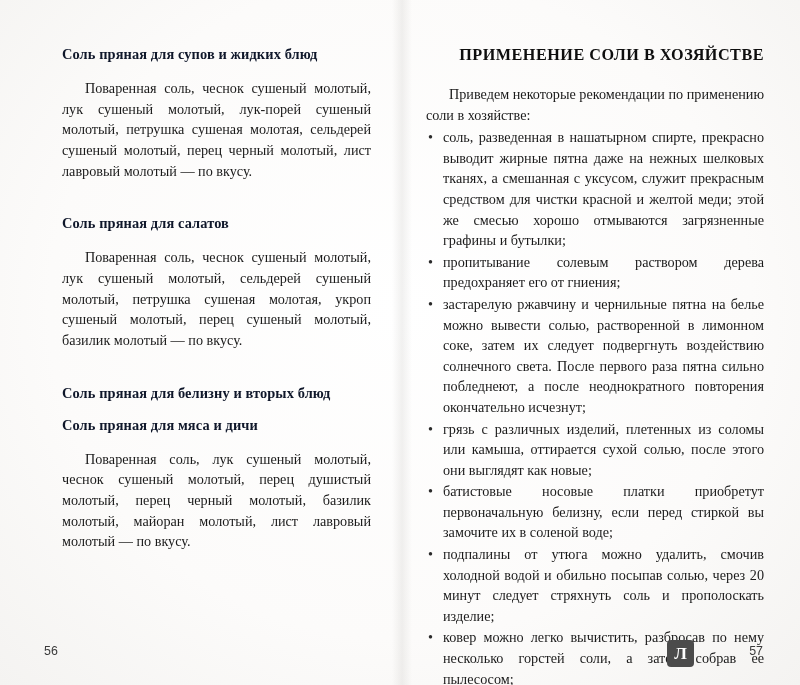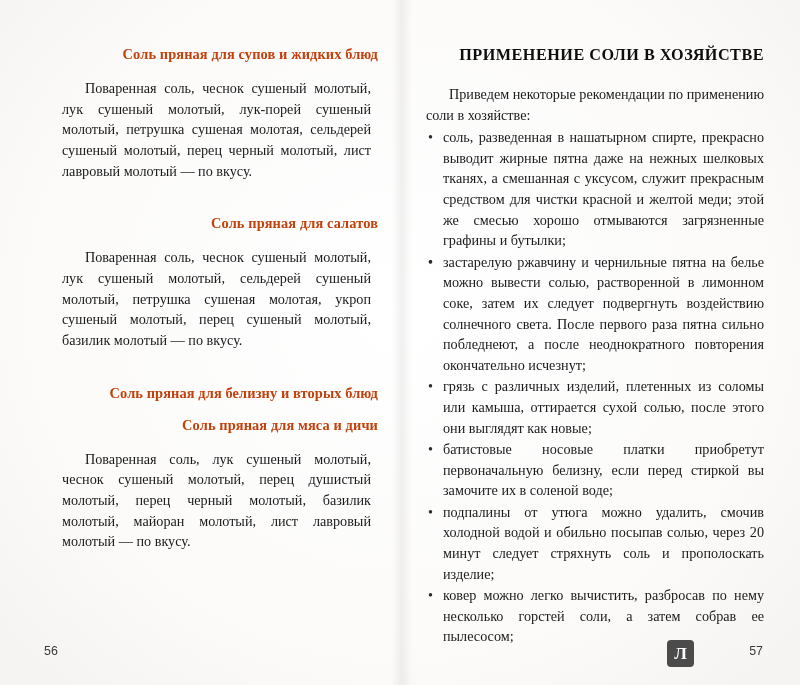--- a/index.html
+++ b/index.html
@@ -41,26 +41,26 @@
 
   .leaf {
     position: relative;
     box-sizing: border-box;
     height: 685px;
   }
   .leaf-left  { width: 400px; padding: 46px 22px 0 62px; }
   .leaf-right { width: 400px; padding: 46px 36px 0 26px; }
 
   .recipe-head {
-    text-align: right;
+    text-align: left;
     font-weight: bold;
     font-size: 14.4px;
     letter-spacing: 0.1px;
     margin: 0 0 15px 0;
-    color: #c2410c;
+    color: #0f172a;
   }
   .section-head {
     text-align: right;
     font-weight: bold;
     font-size: 16.2px;
     letter-spacing: 0.5px;
     margin: 0 0 19px 0;
     color: #0e0e0e;
   }
 
@@ -165,20 +165,21 @@
 
     <p class="intro-par">Приведем некоторые рекомендации по применению соли в хозяйстве:</p>
 
     <ul class="tips">
       <li>
         <span class="bullet">•</span>
         <span>соль, разведенная в нашатырном спирте, прекрасно выводит жирные пятна даже на нежных шелковых тканях, а смешанная с уксусом, служит прекрасным средством для чистки красной и желтой меди; этой же смесью хорошо отмываются загрязненные графины и бутылки;</span>
       </li>
       <li>
         <span class="bullet">•</span>
+        <span>пропитывание солевым раствором дерева предохраняет его от гниения;</span>
       </li>
       <li>
         <span class="bullet">•</span>
         <span>застарелую ржавчину и чернильные пятна на белье можно вывести солью, растворенной в лимонном соке, затем их следует подвергнуть воздействию солнечного света. После первого раза пятна сильно побледнеют, а после неоднократного повторения окончательно исчезнут;</span>
       </li>
       <li>
         <span class="bullet">•</span>
         <span>грязь с различных изделий, плетенных из соломы или камыша, оттирается сухой солью, после этого они выглядят как новые;</span>
       </li>
       <li>

